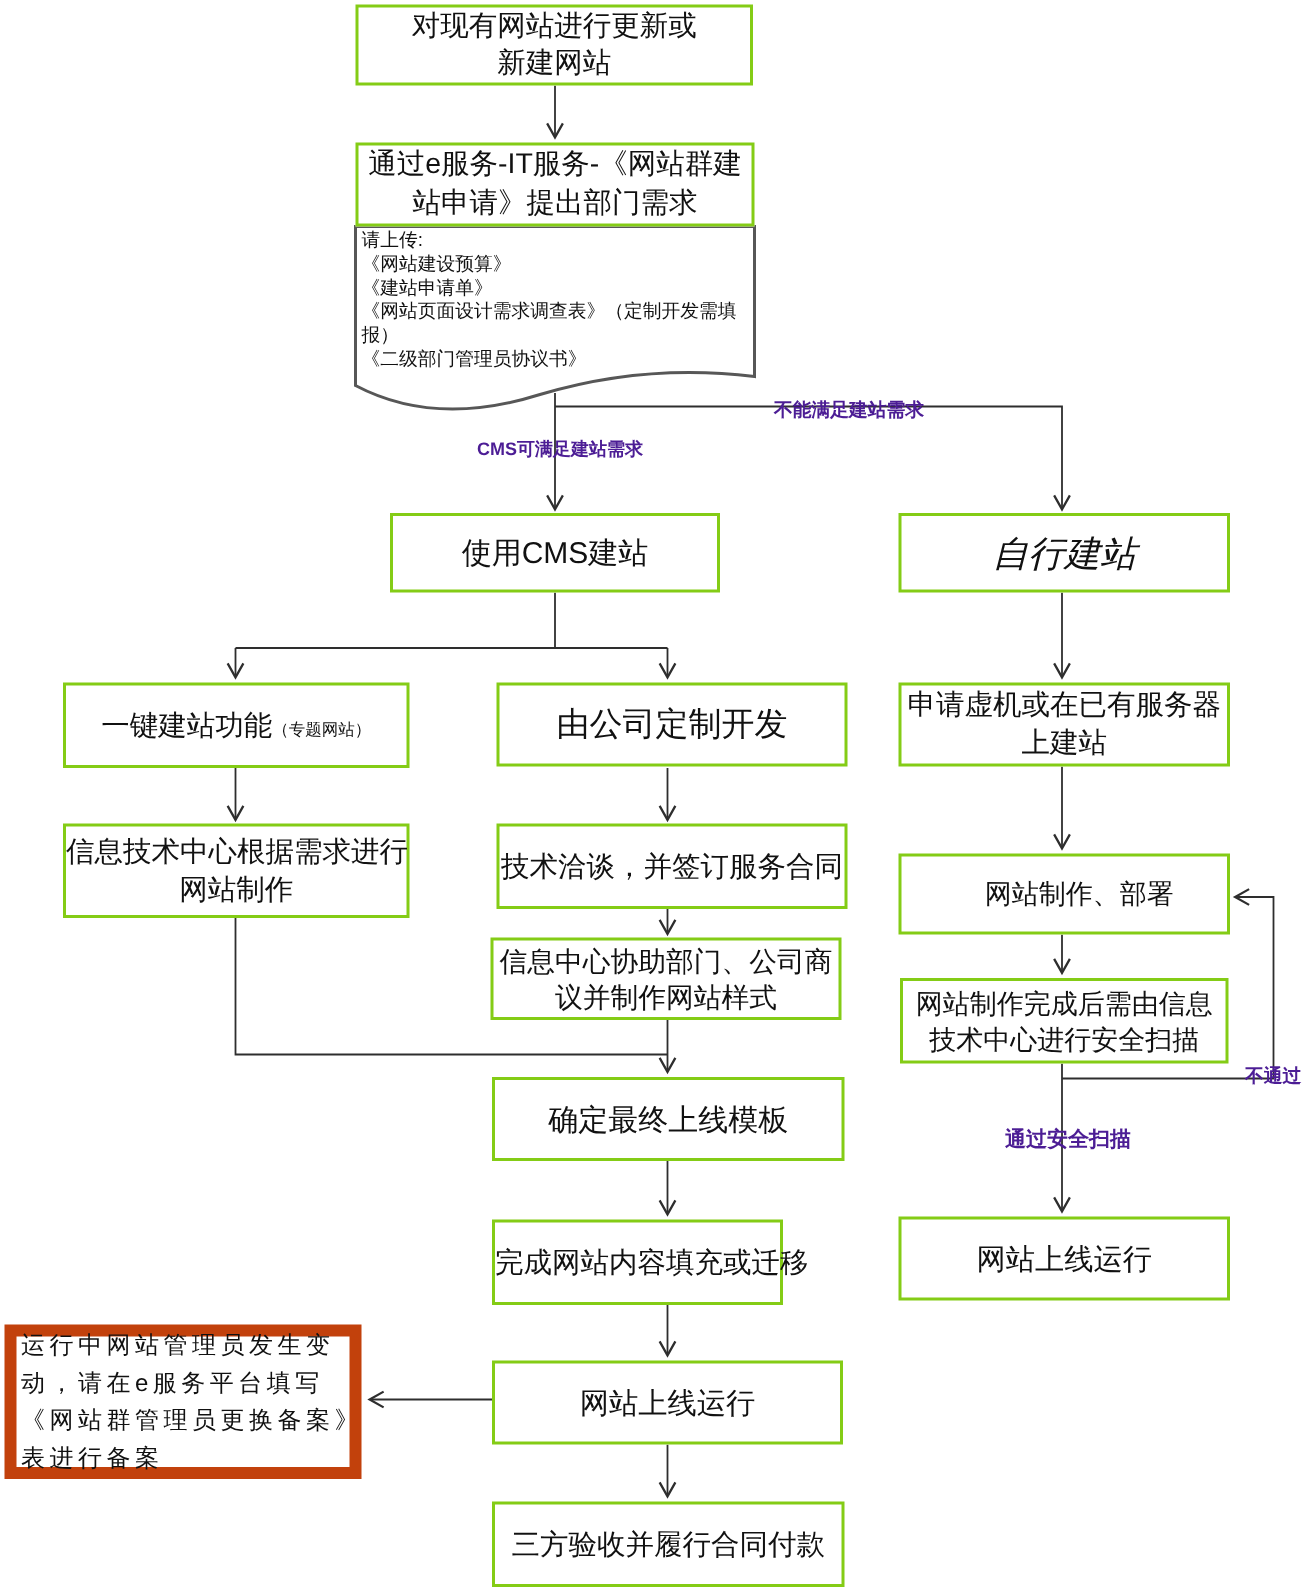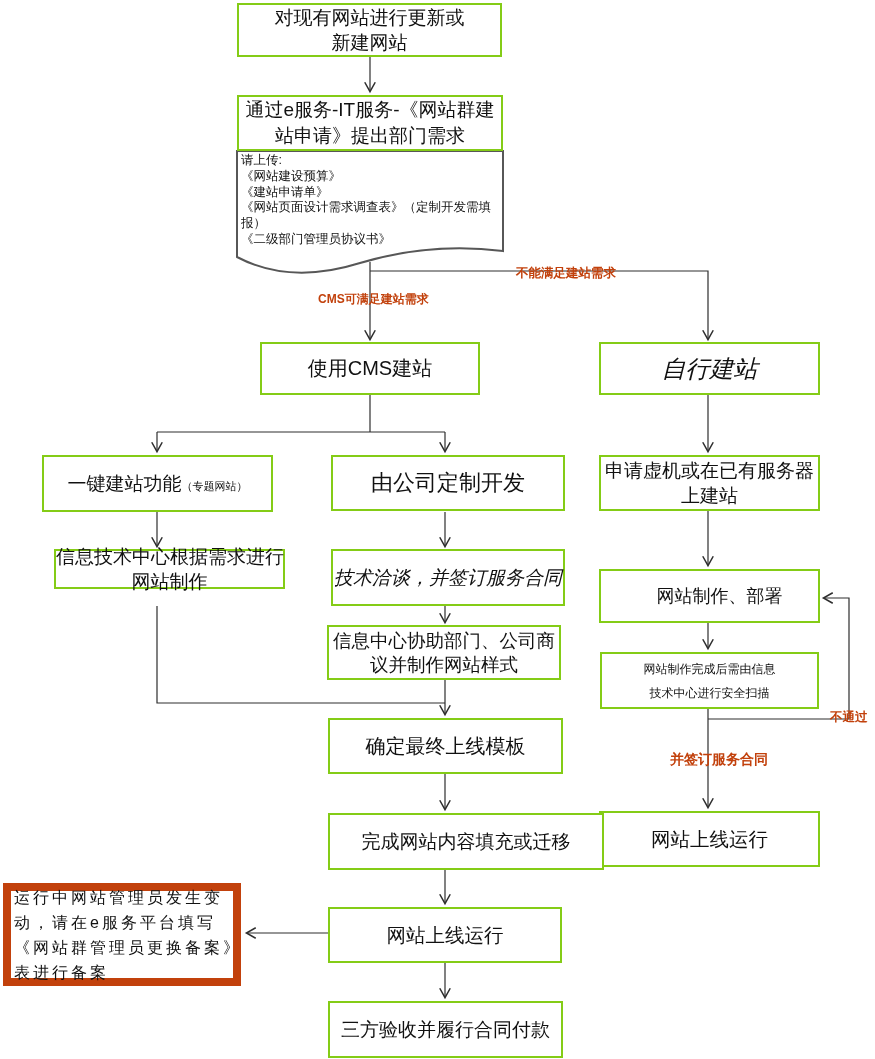--- a/index.html
+++ b/index.html
@@ -18,38 +18,38 @@
   #n-apply{left:237px;top:95px;width:266px;height:56px;font-size:19px;line-height:26px;}
   #doc-text{
     position:absolute;left:241px;top:153px;width:258px;
     font-size:12.5px;line-height:15.8px;white-space:pre;text-align:left;
   }
   #n-cms{left:260px;top:342px;width:220px;height:53px;font-size:20px;}
   #n-self{left:599px;top:342px;width:221px;height:53px;font-size:24px;font-style:italic;}
   #n-onekey{left:42px;top:455px;width:231px;height:57px;font-size:19px;}
   #n-onekey .suffix{font-size:11px;}
   #n-custom{left:331px;top:455px;width:234px;height:56px;font-size:22px;}
-  #n-itcenter{left:54px;top:549px;width:231px;height:40px;font-size:19px;line-height:25px;justify-content:center;}
-  #n-techtalk{left:331px;top:549px;width:234px;height:57px;font-size:19px;font-style:italic;}
+  #n-itcenter{left:42px;top:549px;width:231px;height:63px;font-size:19px;line-height:25px;justify-content:center;}
+  #n-techtalk{left:331px;top:549px;width:234px;height:57px;font-size:19px;}
   #n-assist{left:327px;top:625px;width:234px;height:55px;font-size:18.5px;line-height:24px;}
   #n-template{left:328px;top:718px;width:235px;height:56px;font-size:20px;}
   #n-vm{left:599px;top:455px;width:221px;height:56px;font-size:19px;line-height:25px;}
   #n-deploy{left:599px;top:569px;width:221px;height:54px;font-size:18px;padding-left:20px;}
-  #n-scan{left:600px;top:652px;width:219px;height:57px;font-size:12px;line-height:24px;}
+  #n-scan{left:600px;top:652px;width:219px;height:57px;font-size:18px;line-height:24px;}
   #n-online-right{left:599px;top:811px;width:221px;height:56px;font-size:19.5px;}
-  #n-fill{left:328px;top:813px;width:276px;height:57px;font-size:19px;}
+  #n-fill{left:328px;top:813px;width:194px;height:57px;font-size:19px;}
   #n-online-mid{left:328px;top:907px;width:234px;height:56px;font-size:19.5px;}
   #n-accept{left:328px;top:1001px;width:235px;height:57px;font-size:19px;}
   #n-note{
     left:3px;top:883px;width:238px;height:103px;border:8px solid #c2410c;
     font-size:16px;line-height:25px;letter-spacing:3px;padding:0 3px;
   }
   #n-note .lbl{text-align:left;}
   
-  .edge-label{position:absolute;font-weight:bold;white-space:nowrap;color:#c2410c;}
+  .edge-label{position:absolute;font-weight:bold;white-space:nowrap;color:#4c1d95;}
   #lbl-cms-ok{left:318px;top:291px;font-size:12px;}
   #lbl-cms-not{left:516px;top:265px;font-size:12.5px;}
   #lbl-pass{left:670px;top:751px;font-size:14px;}
   #lbl-fail{left:830px;top:709px;font-size:12.5px;}
 </style>
 </head>
 <body>
 
 <div id="canvas">
 
@@ -176,16 +176,16 @@
 
   <div class="node" id="n-note">
     <div class="lbl">运行中网站管理员发生变
 动，请在e服务平台填写
 《网站群管理员更换备案》
 表进行备案</div>
   </div>
 
   <div class="edge-label" id="lbl-cms-ok">CMS可满足建站需求</div>
   <div class="edge-label" id="lbl-cms-not">不能满足建站需求</div>
-  <div class="edge-label" id="lbl-pass">并签订服务合同</div>
+  <div class="edge-label" id="lbl-pass">通过安全扫描</div>
   <div class="edge-label" id="lbl-fail">不通过</div>
 
 </div>
 
 </body></html>

